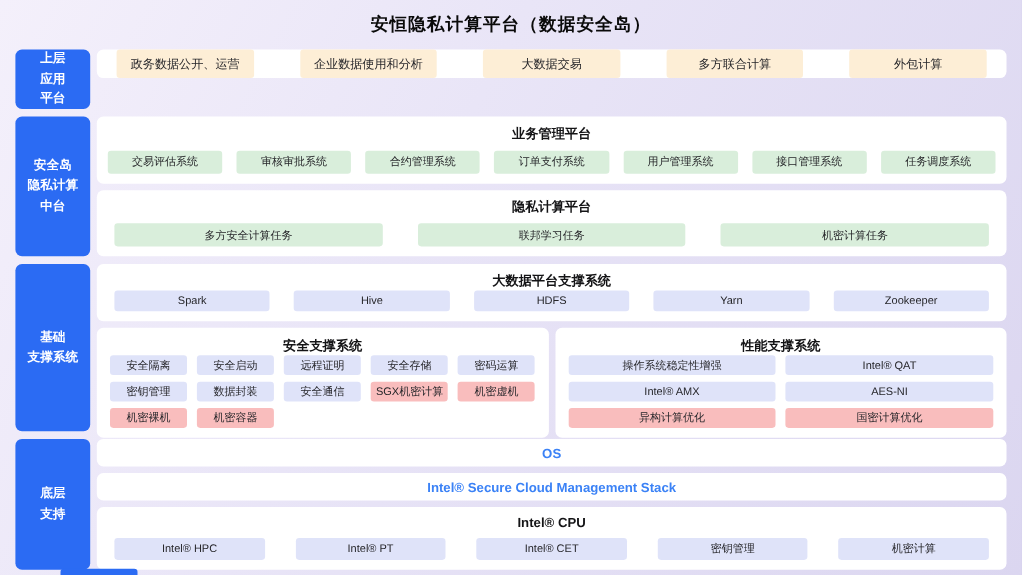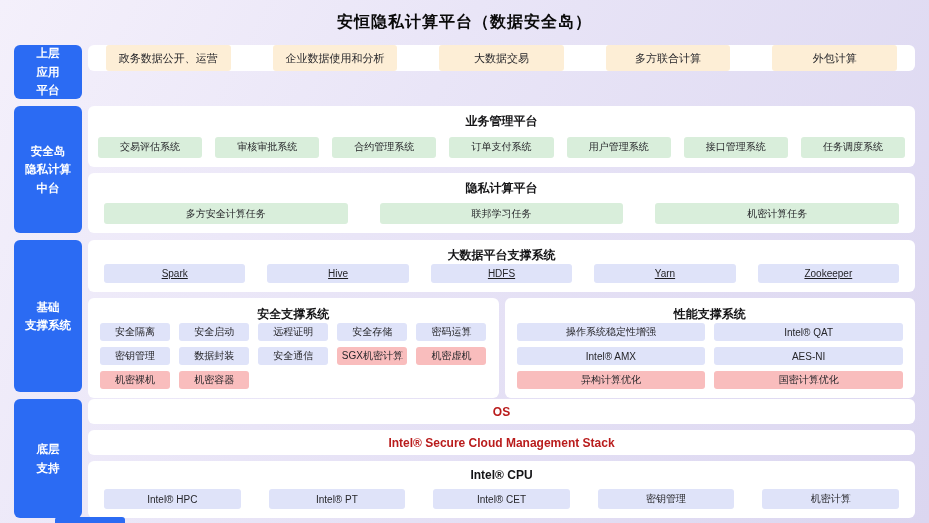--- a/index.html
+++ b/index.html
@@ -23,42 +23,42 @@
   .side-label {
     flex:0 0 68px; background:var(--accent-blue,#2b6bf3); border-radius:6px; color:#fff;
     display:flex; align-items:center; justify-content:center; text-align:center;
     font-size:11.5px; font-weight:600; line-height:1.6; white-space:pre-line;
   }
   .content { flex:1; min-width:0; display:flex; flex-direction:column; gap:6px; }
   .panel { background:#fff; border-radius:6px; }
   .panel-title { text-align:center; font-size:12px; font-weight:700; color:#141416; }
   .titled { display:flex; flex-direction:column; padding:7px 10px 9px; }
   .titled .chips { margin-top:auto; }
-  .center-panel { display:flex; align-items:center; justify-content:center; font-size:12px; font-weight:600; color:#b91c1c; }
+  .center-panel { display:flex; align-items:center; justify-content:center; font-size:12px; font-weight:600; color:#3b82f6; }
   .chips { display:flex; }
   .chip {
     display:flex; align-items:center; justify-content:center; border-radius:3px;
     font-size:10px; color:#26262a; text-align:center; white-space:nowrap; overflow:hidden; flex:1;
   }
   .cream { background:var(--cream,#fdeed6); }
   .green { background:var(--green,#d9eedb); }
   .lav   { background:var(--lavender,#dfe3f9); }
   .pink  { background:var(--pink,#f9bdbd); }
 
   .app-panel { display:flex; align-items:center; gap:42px; padding:0 18px; }
   .app-panel .chip { height:26px; font-size:11px; }
 
   .row-mid .panel { flex:1; }
   .biz-chips { gap:13px; }
   .biz-chips .chip { height:21px; }
   .priv-chips { gap:32px; padding:0 6px; }
   .priv-chips .chip { height:21px; }
 
   .bigdata-panel { flex:0 0 49px; }
-  .bd-chips { gap:22px; padding:0 6px;text-decoration:underline; }
+  .bd-chips { gap:22px; padding:0 6px; }
   .bd-chips .chip { height:19px; }
 
   .support-row { flex:1; display:flex; gap:6px; }
   .support-row .panel { flex:1; padding:8px 12px 9px; display:flex; flex-direction:column; }
   .grid4 { display:grid; grid-template-columns:repeat(5,1fr); gap:6px 9px; margin-top:auto; }
   .grid2 { display:grid; grid-template-columns:repeat(2,1fr); gap:6px 9px; margin-top:auto; }
   .grid4 .chip, .grid2 .chip { height:18px; }
 
   .os-panel, .stack-panel { flex:0 0 25px; }
   .cpu-panel { flex:1; }

